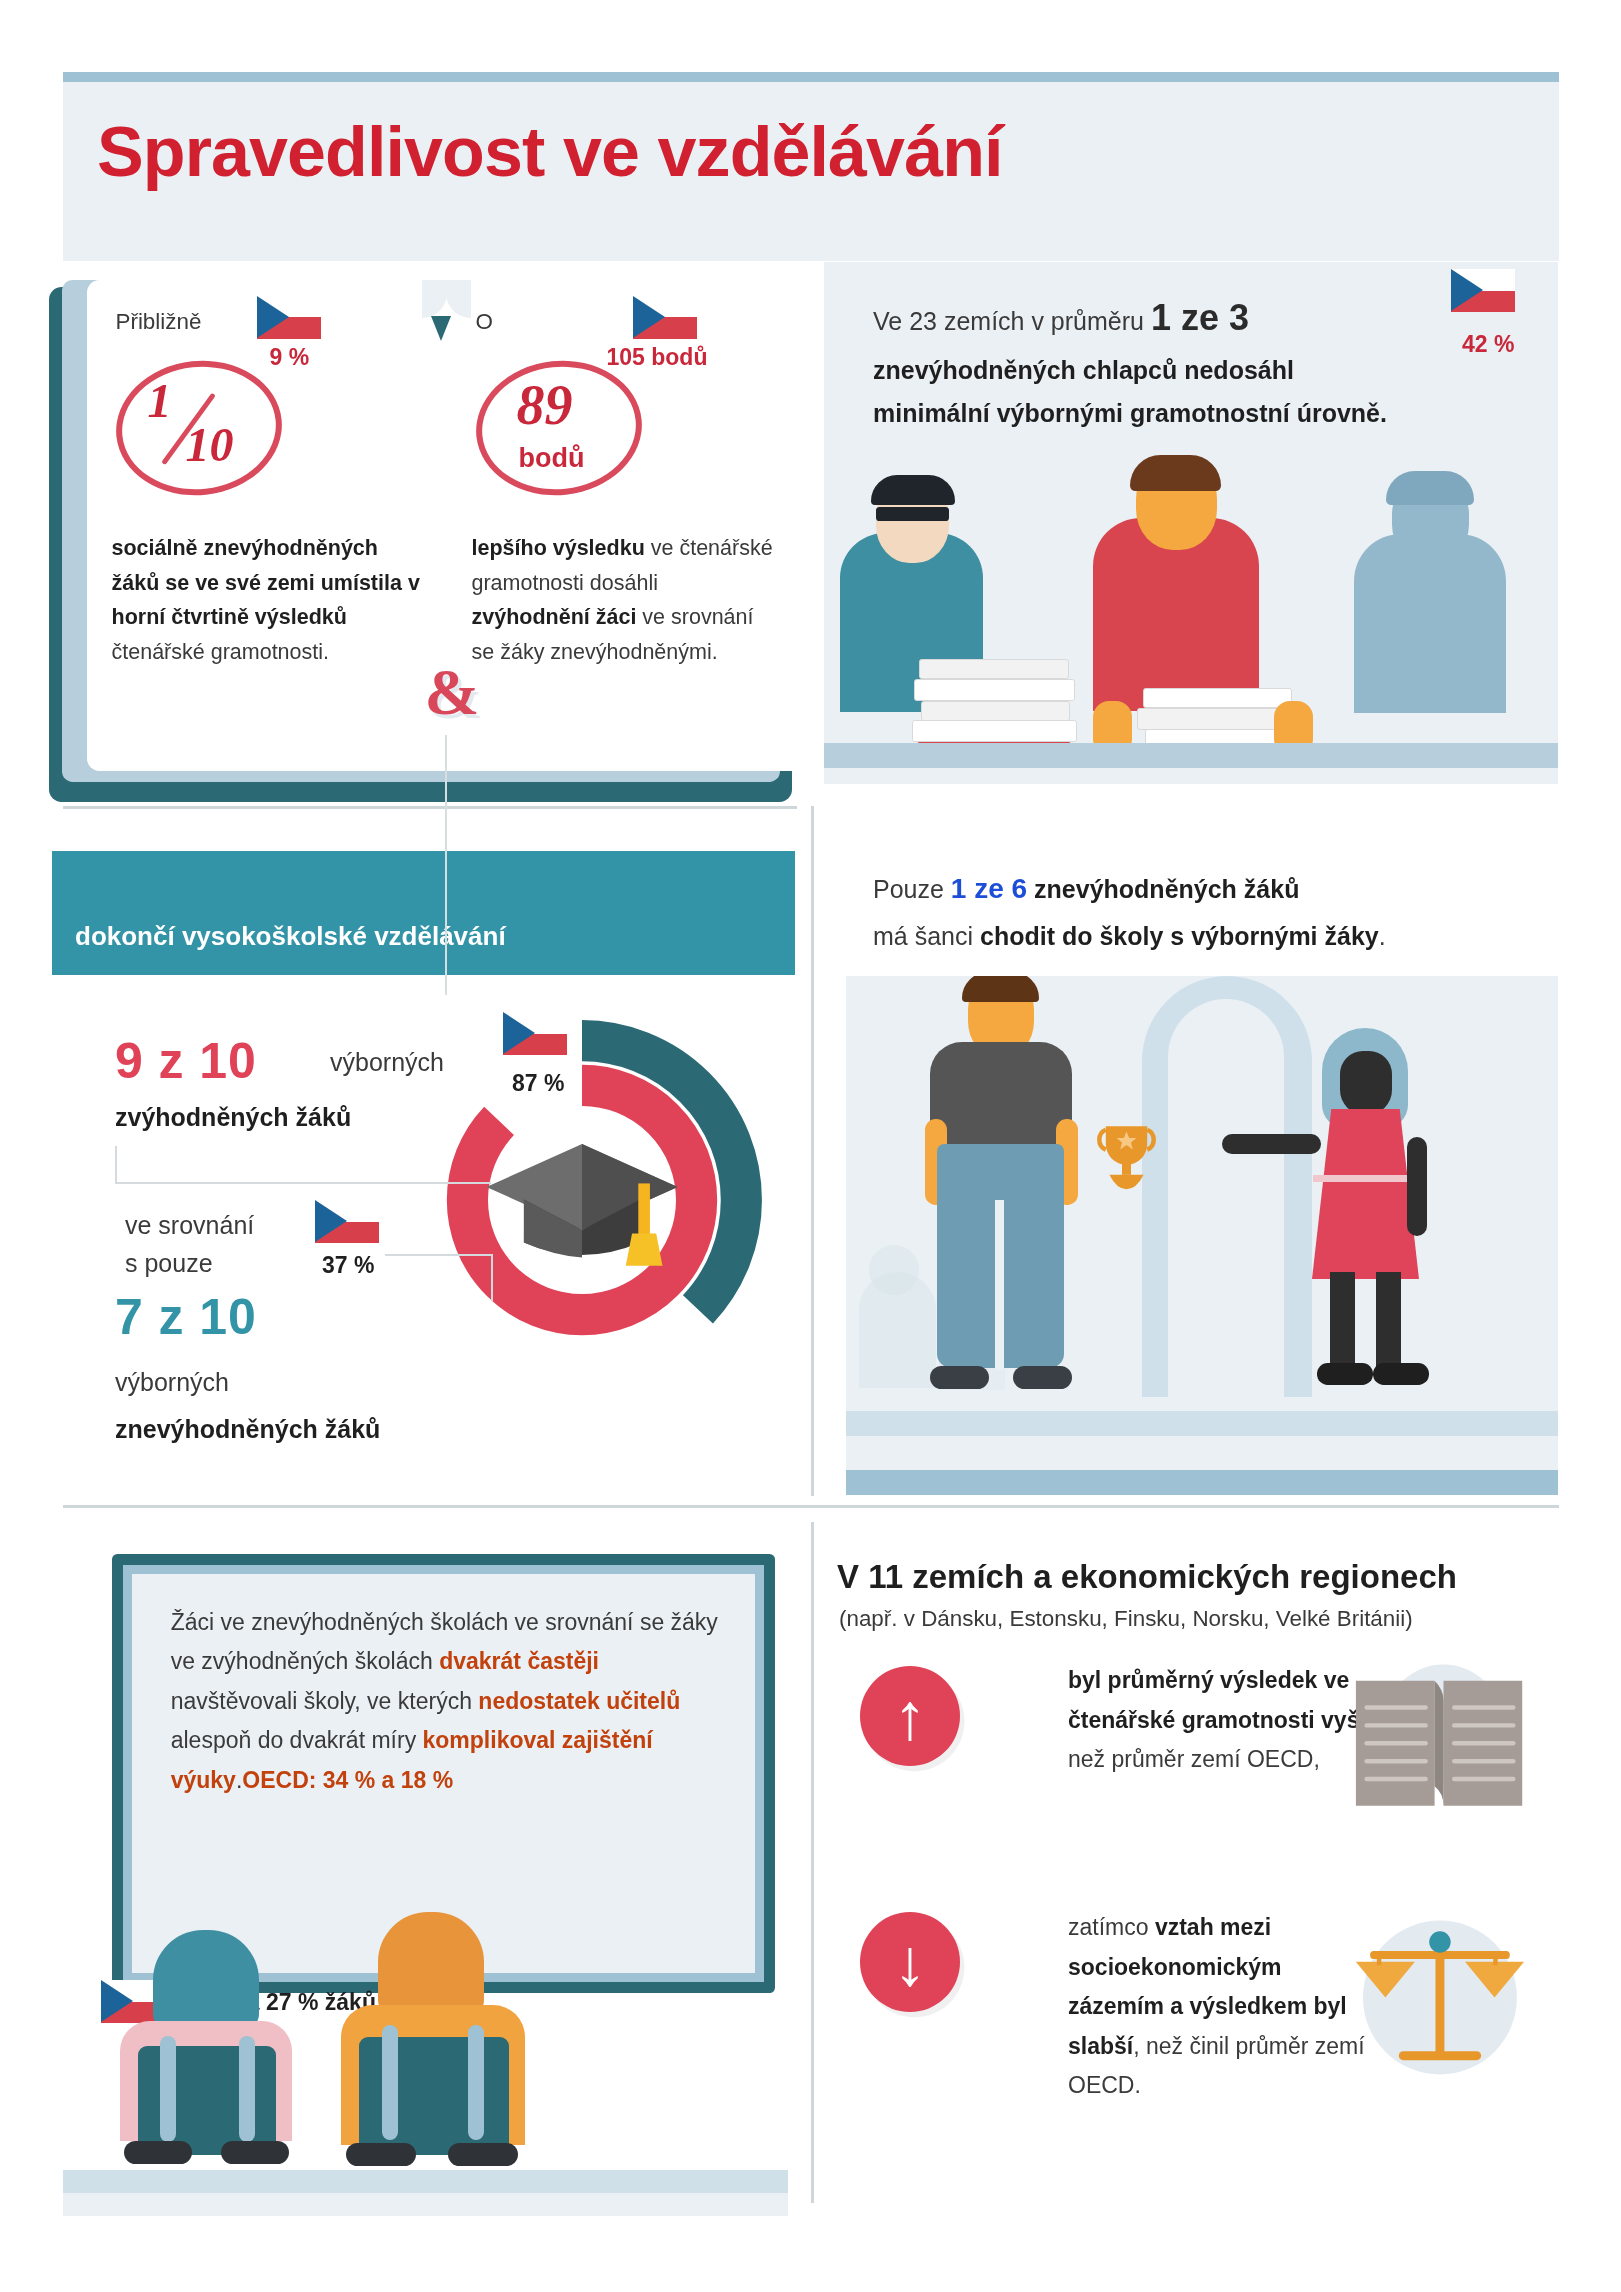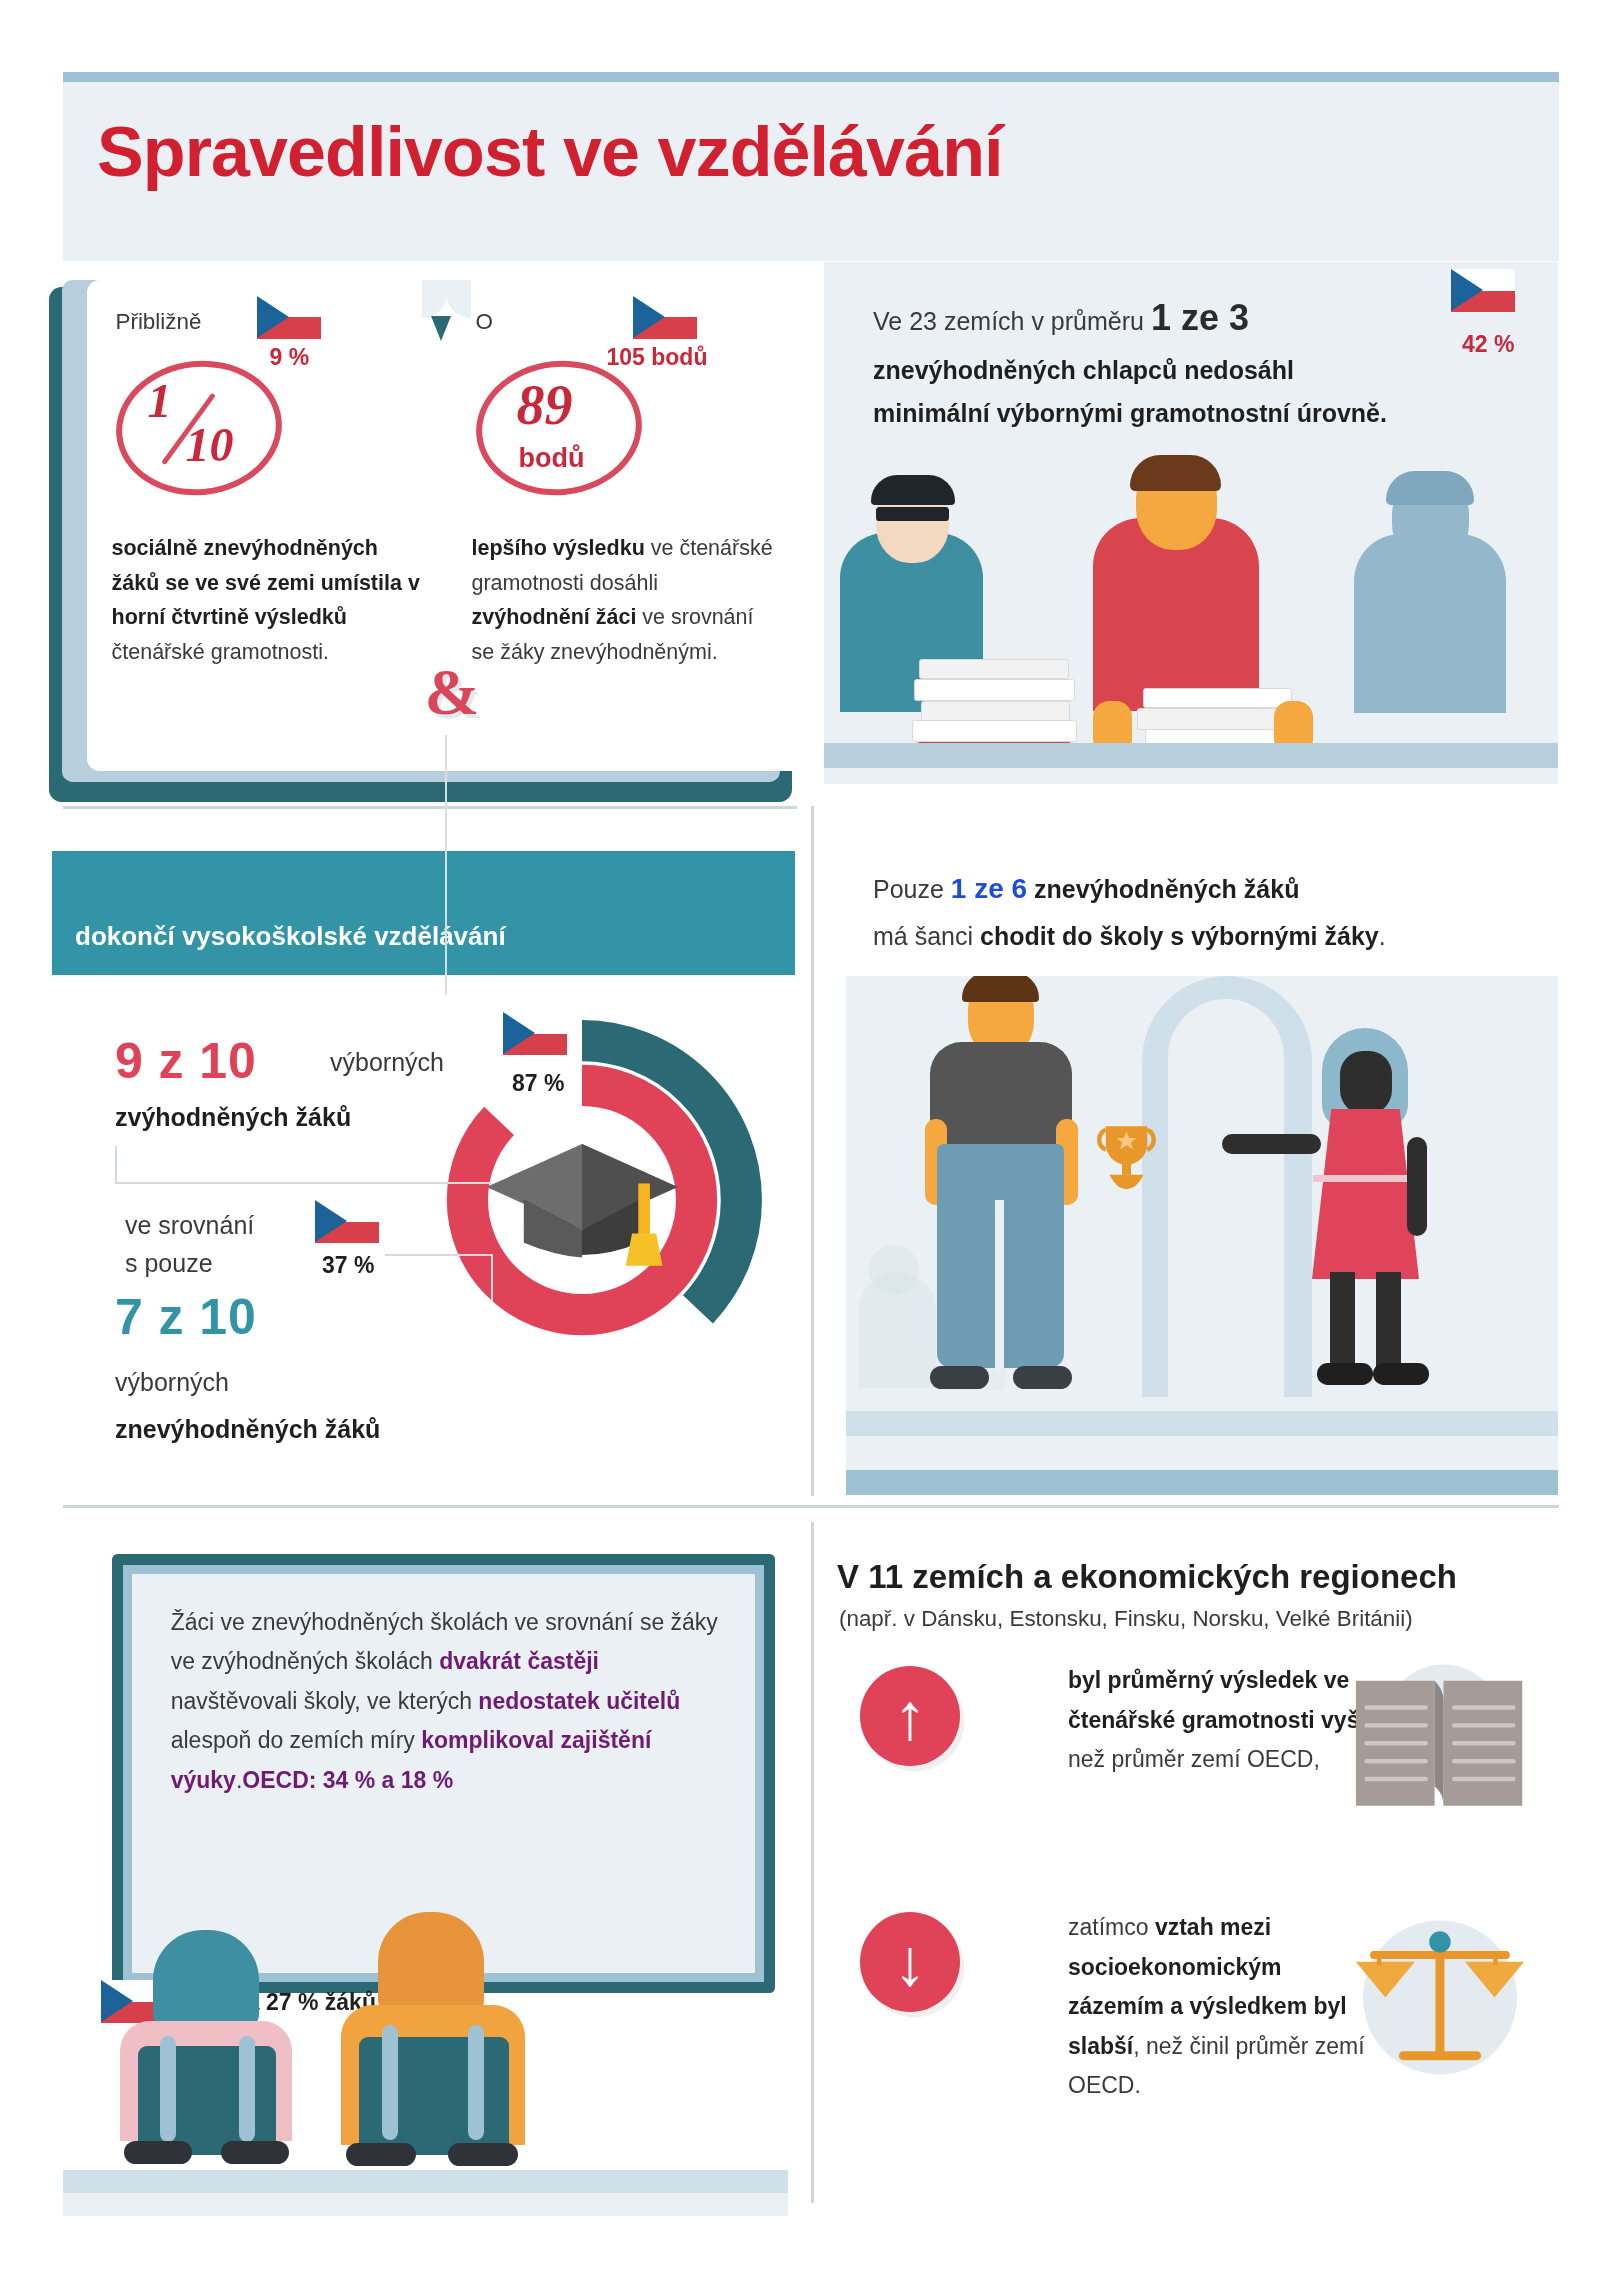--- a/index.html
+++ b/index.html
@@ -163,21 +163,21 @@
   
   .sep-h { position:absolute; background:#cfd6da; }
   .sep-v { position:absolute; background:#cfd6da; }
 
   
   .bl-wrap { position:absolute; left:63px; top:1554px; width:725px; height:663px; }
   .board-outer { position:absolute; left:49px; top:0; width:663px; height:439px; background:#2b6a75; border-radius:5.4px; }
   .board-mid { position:absolute; left:10.7px; top:10.7px; width:641px; height:417px; background:#9ec2d3; }
   .board-inner { position:absolute; left:9px; top:9px; width:623px; height:399px; background:#eaf0f4; }
   .board-text { position:absolute; left:39px; top:29px; width:555px; font-size:23px; line-height:1.72; color:#3a3a3a; }
-  .board-text b { color:#701a75; }
+  .board-text b { color:#c2410c; }
   .board-flag { position:absolute; left:38px; top:426px; }
   .board-cz-line { position:absolute; left:125px; top:435px; font-size:23px; color:#3a3a3a; }
   .board-cz-line b { color:#1f1f1f; }
   .scene-bl { position:absolute; left:0; top:358px; width:725px; height:304px; overflow:hidden; }
   .floor-bl { position:absolute; left:-9px; bottom:23px; width:743px; height:23px; background:#cfe0e9; }
   .floor-bl2 { position:absolute; left:-9px; bottom:0; width:743px; height:23px; background:#eaf0f4; }
 
   
   .br-title { position:absolute; left:837px; top:1558px; font-size:33px; font-weight:bold; color:#1f1f1f; white-space:nowrap;}
   .br-sub { position:absolute; left:839px; top:1606px; font-size:22.4px; color:#3a3a3a; white-space:nowrap;}
@@ -412,21 +412,21 @@
 </div>
 
 <div class="sep-h" style="left:63px; top:1505px; width:1496px; height:2.7px;"></div>
 <div class="sep-v" style="left:811px; top:1522px; width:2.7px; height:681px;"></div>
 
 <div class="bl-wrap">
   <div class="board-outer">
     <div class="board-mid">
       <div class="board-inner">
         <div class="board-text">
-          <span>Žáci ve znevýhodněných školách ve srovnání se žáky ve zvýhodněných školách </span><b>dvakrát častěji </b><span>navštěvovali školy, ve kterých </span><b>nedostatek učitelů </b><span>alespoň do zemích míry </span><b>komplikoval zajištění výuky</b><span>.</span><b>OECD: 34 % a 18 %</b>
+          <span>Žáci ve znevýhodněných školách ve srovnání se žáky ve zvýhodněných školách </span><b>dvakrát častěji </b><span>navštěvovali školy, ve kterých </span><b>nedostatek učitelů </b><span>alespoň do dvakrát míry </span><b>komplikoval zajištění výuky</b><span>.</span><b>OECD: 34 % a 18 %</b>
         </div>
       </div>
     </div>
   </div>
   <div class="cz-flag board-flag">
       <div class="red"></div>
       <div class="tri"></div>
     </div>
   <div class="board-cz-line"><b>45 % a 27 % žáků</b></div>
 

